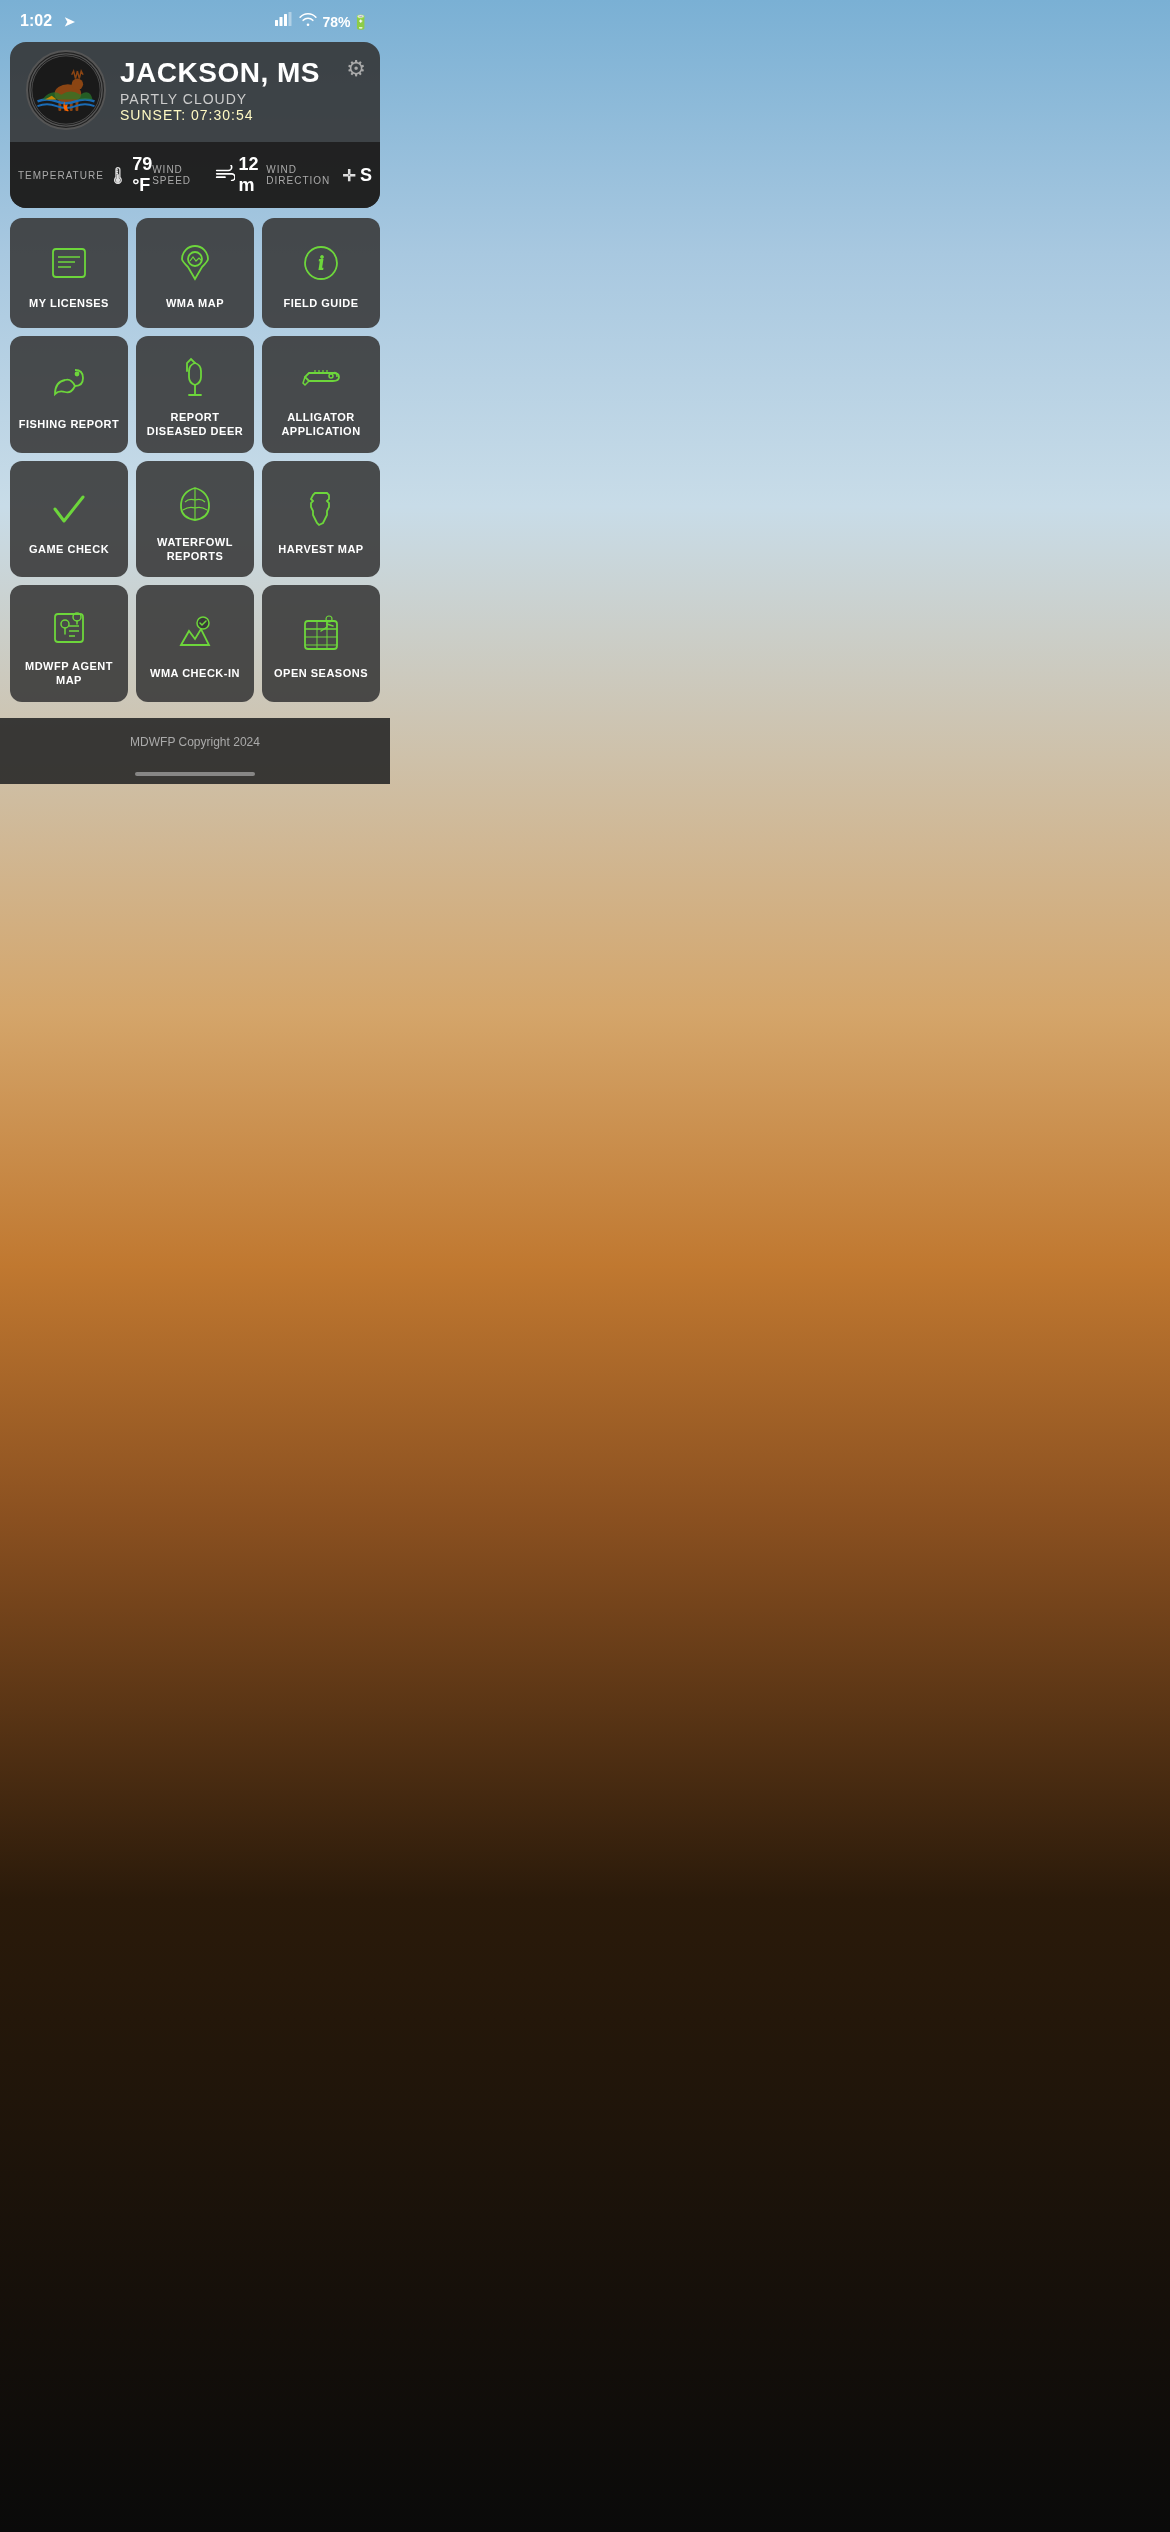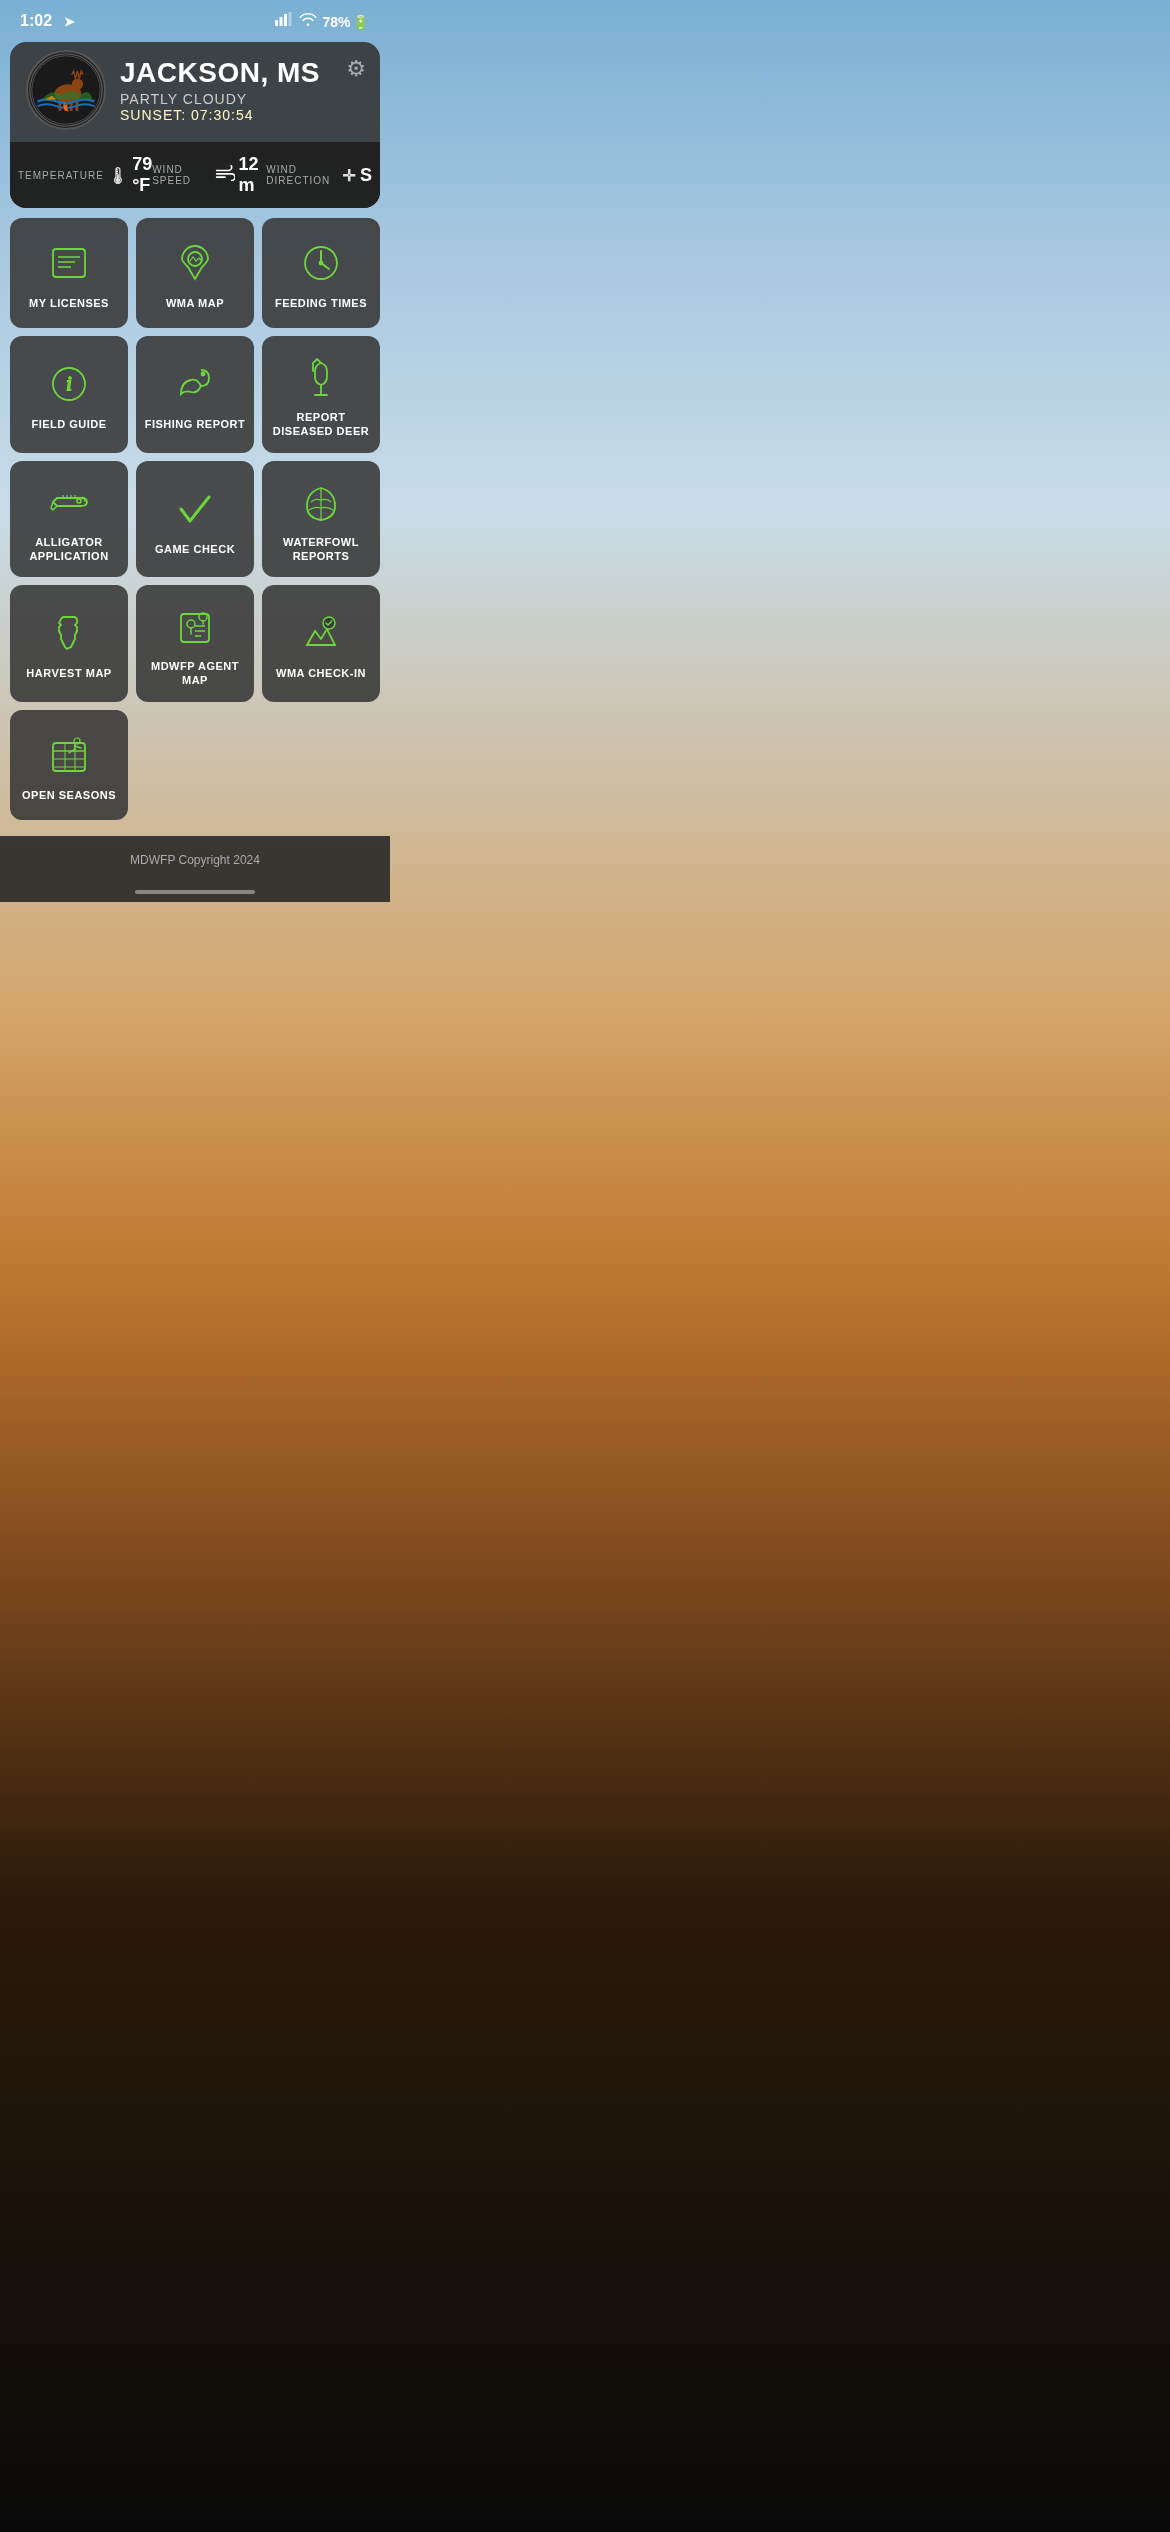--- a/index.html
+++ b/index.html
@@ -373,31 +373,20 @@
         <svg viewBox="0 0 44 44">
           <circle cx="22" cy="18" r="7" stroke="#6dd63b" stroke-width="1.8"></circle>
           <path d="M22 38 L15 26 Q9 20 9 18 A13 13 0 0 1 35 18 Q35 20 29 26 Z" stroke="#6dd63b" stroke-width="1.8" fill="none"></path>
 
           <path d="M17 20 L20 16 L23 20 L26 17 L29 20" stroke="#6dd63b" stroke-width="1.2" fill="none"></path>
         </svg>
       </div>
       <span class="btn-label">WMA MAP</span>
     </div>
 
-    <div class="grid-btn">
-      <div class="btn-icon">
-        <svg viewBox="0 0 44 44">
-          <circle cx="22" cy="22" r="16" stroke="#6dd63b" stroke-width="1.8"></circle>
-          <line x1="22" y1="10" x2="22" y2="22" stroke="#6dd63b" stroke-width="2" stroke-linecap="round"></line>
-          <line x1="22" y1="22" x2="30" y2="28" stroke="#6dd63b" stroke-width="2" stroke-linecap="round"></line>
-          <circle cx="22" cy="22" r="1.5" fill="#6dd63b"></circle>
-        </svg>
-      </div>
-      <span class="btn-label">FEEDING TIMES</span>
-    </div>
 
     <div class="grid-btn">
       <div class="btn-icon">
         <svg viewBox="0 0 44 44">
           <circle cx="22" cy="22" r="16" stroke="#6dd63b" stroke-width="1.8"></circle>
           <text x="22" y="28" text-anchor="middle" fill="#6dd63b" font-size="18" font-style="italic" font-family="serif">i</text>
         </svg>
       </div>
       <span class="btn-label">FIELD GUIDE</span>
     </div>

